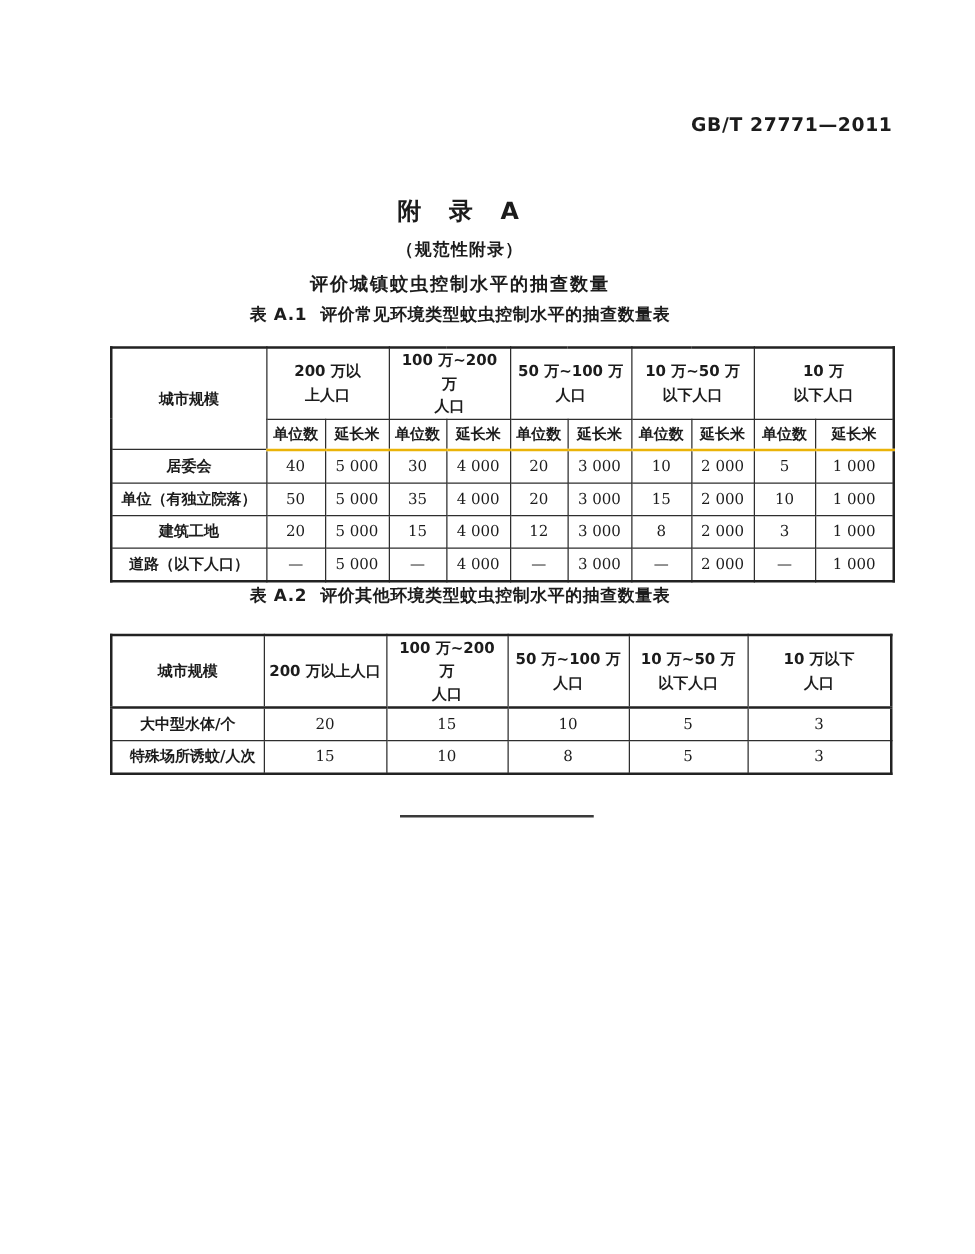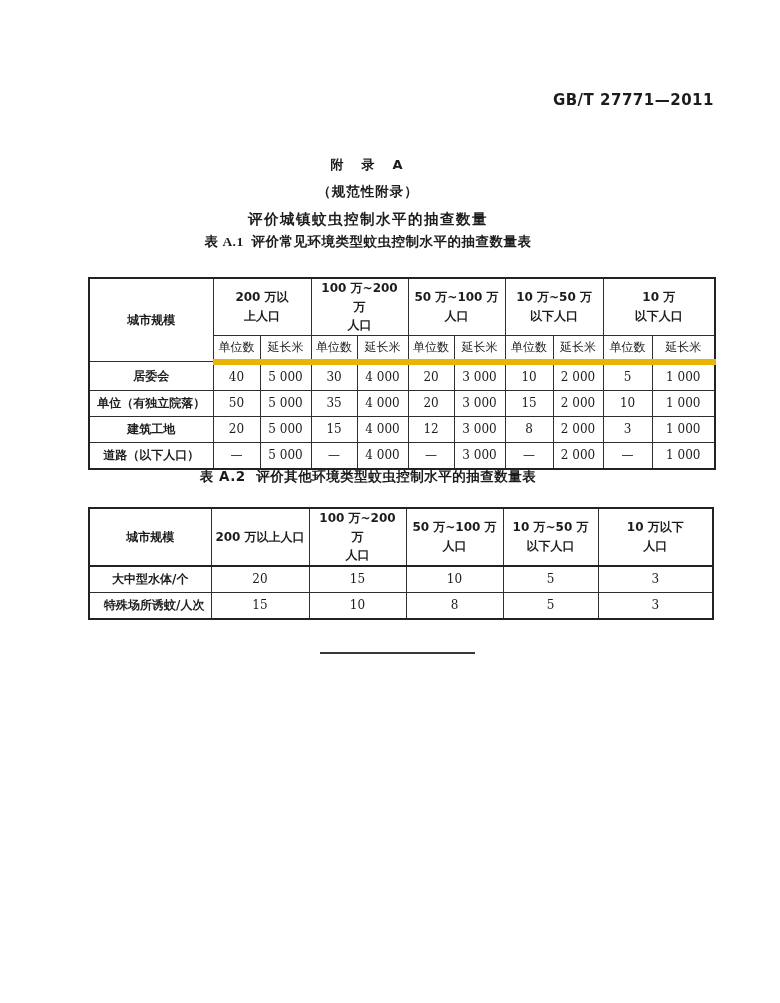--- a/index.html
+++ b/index.html
@@ -22,35 +22,35 @@
     white-space: pre;
   }
   .title-block {
     position: absolute;
     top: 156px;
     left: 78px;
     width: 580px;
     text-align: center;
     font-weight: bold;
   }
-  .appendix-title   { font-size: 13px; white-space: pre; letter-spacing: 3px; }
+  .appendix-title   { font-size: 19px; white-space: pre; letter-spacing: 3px; }
   .appendix-sub     { font-size: 13.5px; margin-top: 9px; letter-spacing: 1px; text-align: center; }
   .appendix-heading { font-size: 14.5px; margin-top: 9px; letter-spacing: 1.5px; }
 
   .tbl-caption {
     position: absolute;
     left: 78px;
     width: 580px;
     text-align: center;
     font-weight: bold;
     font-size: 13.5px;
     white-space: pre;
     letter-spacing: 0.5px;
   }
-  .caption-a1 { top: 233px; font-family: Liberation Serif, serif; }
+  .caption-a1 { top: 243px; }
   .caption-a2 { top: 468px; }
 
   table.tbl {
     position: absolute;
     left: 88px;
     border-collapse: collapse;
     table-layout: fixed;
     border: 2px solid #222222;
   }
   table.tbl-a1 { top: 277px; width: 626px; }
@@ -74,21 +74,21 @@
     text-align: left;
     padding-left: 8px;
     white-space: nowrap;
   }
   td.num {
     font-family: "DejaVu Serif", serif;
     font-size: 12.5px;
     white-space: pre;
   }
   tr.grp-row td   { height: 48px; }
-  tr.sub-row td   { height: 23px; border-bottom: 6px solid #eab308; font-weight: normal; }
+  tr.sub-row td   { height: 23px; border-bottom: 2px solid #eab308; font-weight: bold; }
   tr.data-row td  { height: 25px; text-align: center; }
   tr.hdr-row-a2 td { height: 52px; border-bottom: 2px solid #222222; }
 
   .end-rule {
     position: absolute;
     top: 652px;
     left: 320px;
     width: 155px;
     height: 2px;
     background: #3a3a3a;

